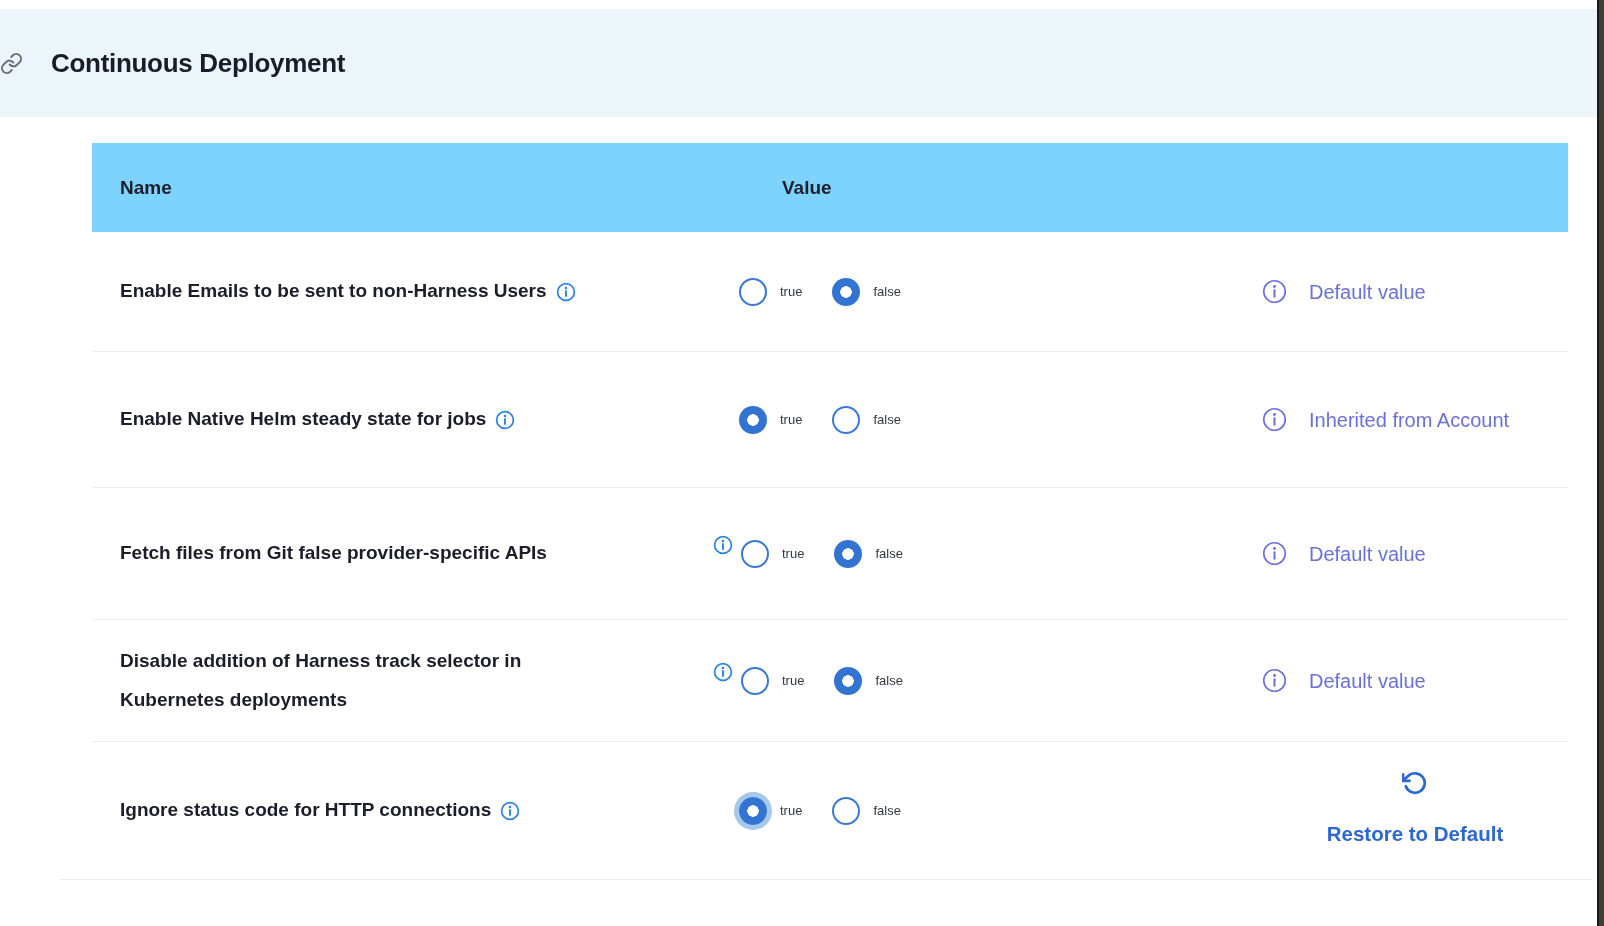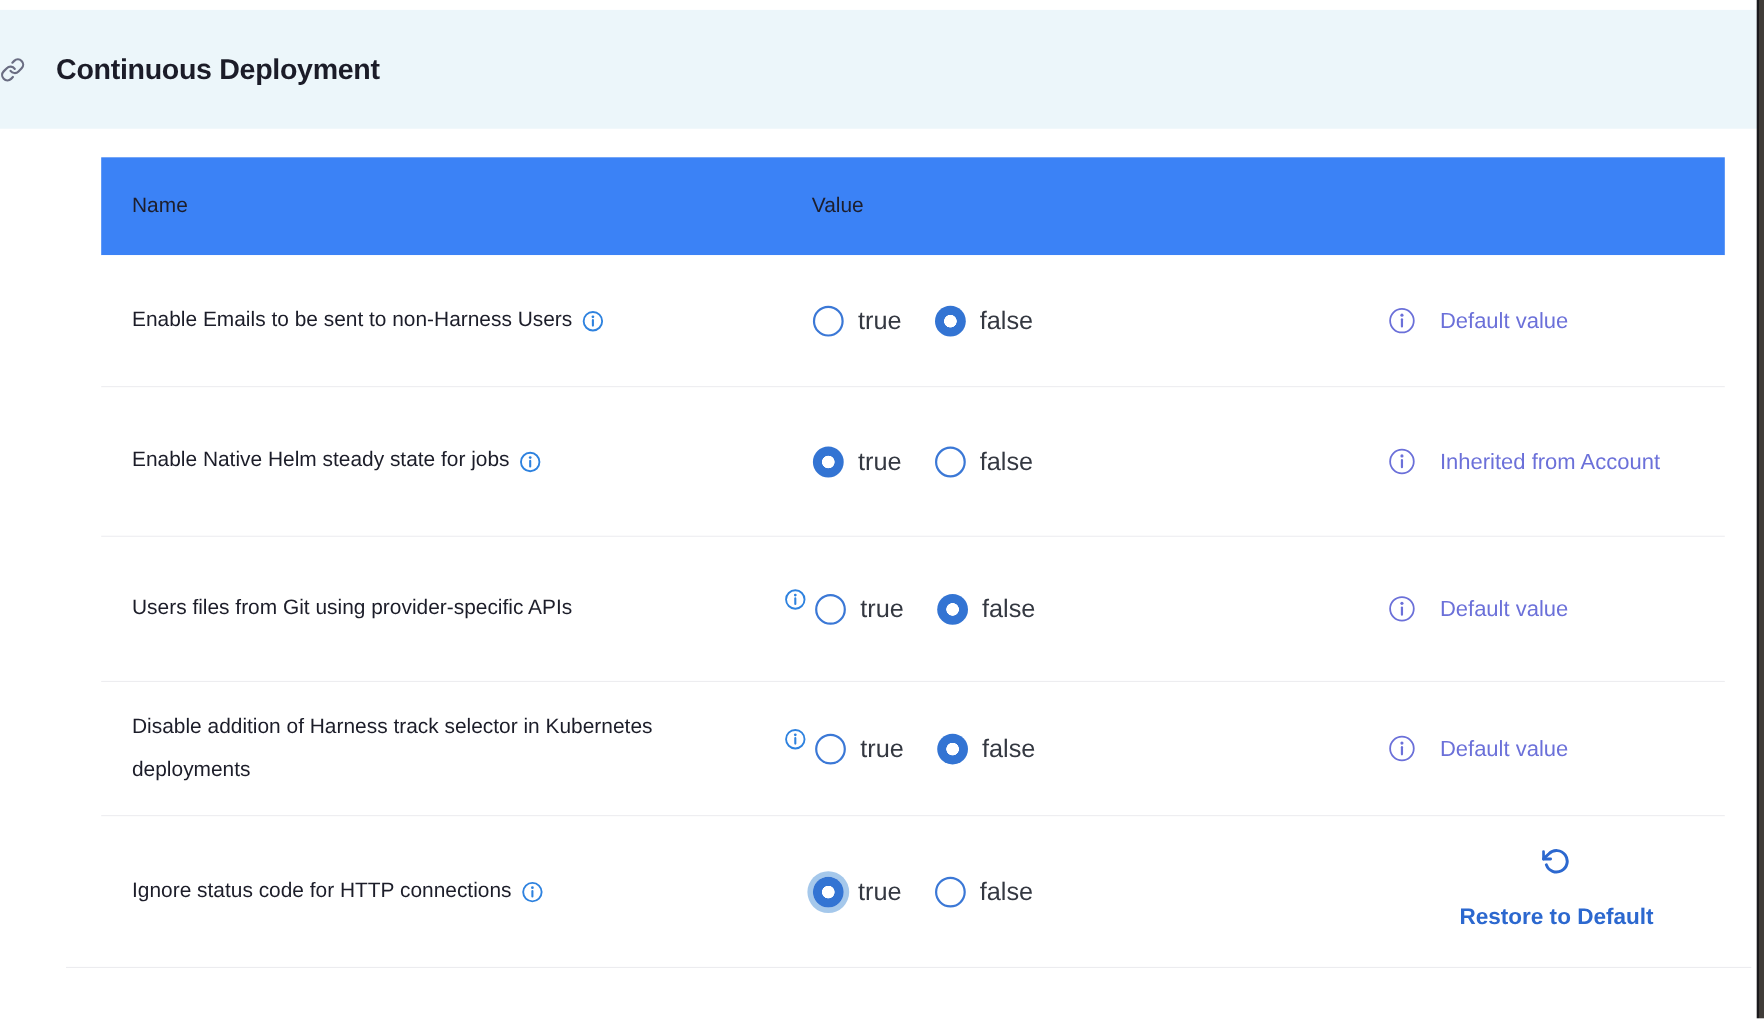--- a/index.html
+++ b/index.html
@@ -22,41 +22,41 @@
     margin-left:28px;
     font-size:26px; font-weight:700; letter-spacing:-0.3px;
     color:#1b1c28;
   }
 
   
   .settings-table { position:absolute; top:143px; left:92px; width:1476px; }
   .t-header {
     display:grid; grid-template-columns:613px 527px auto;
     height:89px; align-items:center;
-    background:#3b82f6;
-    font-size:19px; font-weight:400; color:#1d1e2c;
+    background:#7dd3fc;
+    font-size:19px; font-weight:700; color:#1d1e2c;gap:44px;
   }
   .h-name { padding-left:28px; }
   .h-value { padding-left:33px; }
 
   .t-row {
     display:grid; grid-template-columns:613px 527px auto;
     align-items:center; background:#fff;
   }
   .t-body .t-row + .t-row { border-top:1px solid #ededf0; }
   .t-body .t-row:nth-child(1) { min-height:119px; }
   .t-body .t-row:nth-child(2) { min-height:136px; }
   .t-body .t-row:nth-child(3) { min-height:132px; }
   .t-body .t-row:nth-child(4) { min-height:122px; }
   .t-body .t-row:nth-child(5) { min-height:138px; }
 
   .name-cell {
     padding-left:28px; padding-right:10px;
     display:flex; align-items:center; gap:9px;
-    font-size:19px; font-weight:400; color:#1c1d29;
+    font-size:19px; font-weight:700; color:#1c1d29;
   }
   .name-text { line-height:2.05; }
   .row-nowrap .name-text { white-space:nowrap; }
   .row-wrap  .name-text { max-width:505px; }
 
   .info-icon { width:20px; height:20px; flex:none; display:block; }
 
   .value-cell { display:flex; align-items:center; }
   .value-cell.pad { padding-left:34px; }
   .value-cell.with-info { padding-left:8px; }
@@ -67,21 +67,21 @@
     width:28px; height:28px; border-radius:50%;
     border:2px solid #3b78d6; background:#fff;
     flex:none; cursor:pointer;
   }
   .radio.checked {
     border:none;
     background:radial-gradient(circle closest-side, #ffffff 0 5.5px, #3374d3 6px 100%);
   }
   .radio.focused { box-shadow:0 0 0 5px #a5c8eb; }
   .radio-label {
-    font-size:23px; color:#343841;
+    font-size:13px; color:#343841;
     margin-left:13px; margin-right:30px;
   }
   .radio-label:last-child { margin-right:0; }
 
   .action-cell {
     padding-left:30px;
     display:flex; align-items:center; gap:22px;
   }
   .action-info-icon { width:25px; height:25px; flex:none; display:block; }
   .restore-icon { width:26px; height:26px; flex:none; display:block; }
@@ -173,21 +173,21 @@
           <circle cx="10" cy="10" r="8.6" fill="none" stroke="#6b70d9" stroke-width="1.3"></circle>
           <circle cx="10" cy="6" r="1.15" fill="#6b70d9"></circle>
           <line x1="10" y1="9" x2="10" y2="14.2" stroke="#6b70d9" stroke-width="1.6" stroke-linecap="round"></line>
         </svg>
         <span class="action-text wrap">Inherited from Account</span>
       </div>
     </div>
 
     <div class="t-row row-wrap">
       <div class="name-cell">
-        <span class="name-text">Users files from Git using provider-specific APIs</span>
+        <span class="name-text">Fetch files from Git false provider-specific APIs</span>
       </div>
       <div class="value-cell with-info">
         <svg class="info-icon" viewBox="0 0 20 20">
           <circle cx="10" cy="10" r="8.4" fill="none" stroke="#2e82df" stroke-width="1.7"></circle>
           <circle cx="10" cy="6" r="1.25" fill="#2e82df"></circle>
           <line x1="10" y1="9" x2="10" y2="14" stroke="#2e82df" stroke-width="1.9" stroke-linecap="round"></line>
         </svg>
         <div class="radio-group">
           <span class="radio radio-true"></span>
           <span class="radio-label">true</span>

